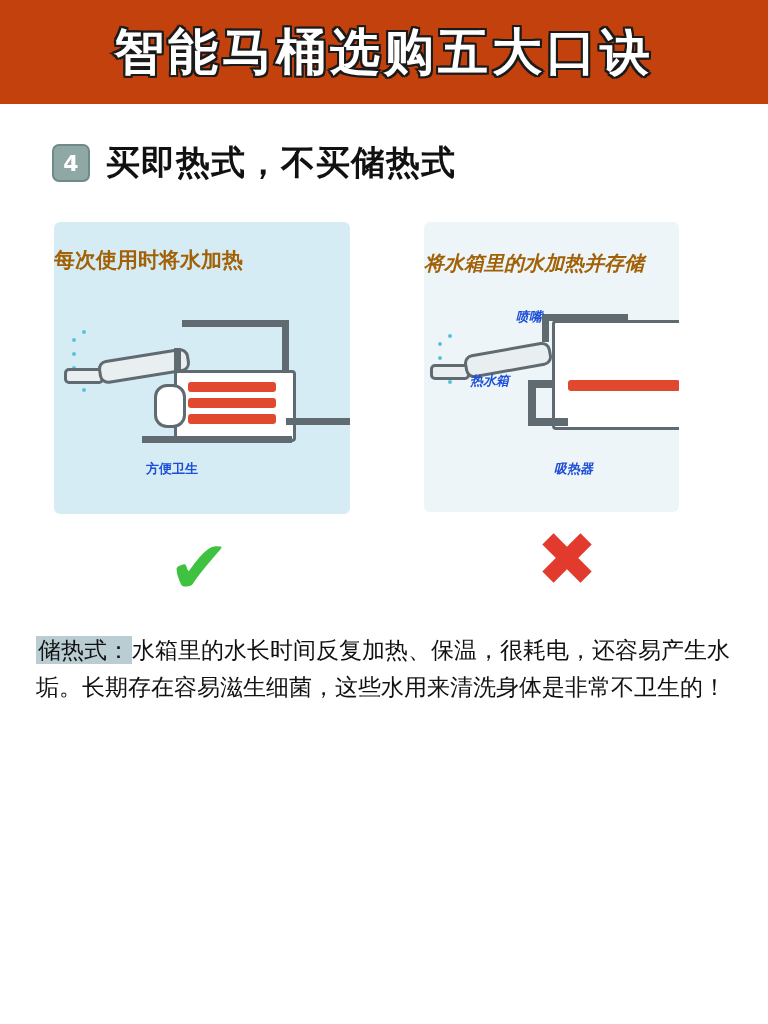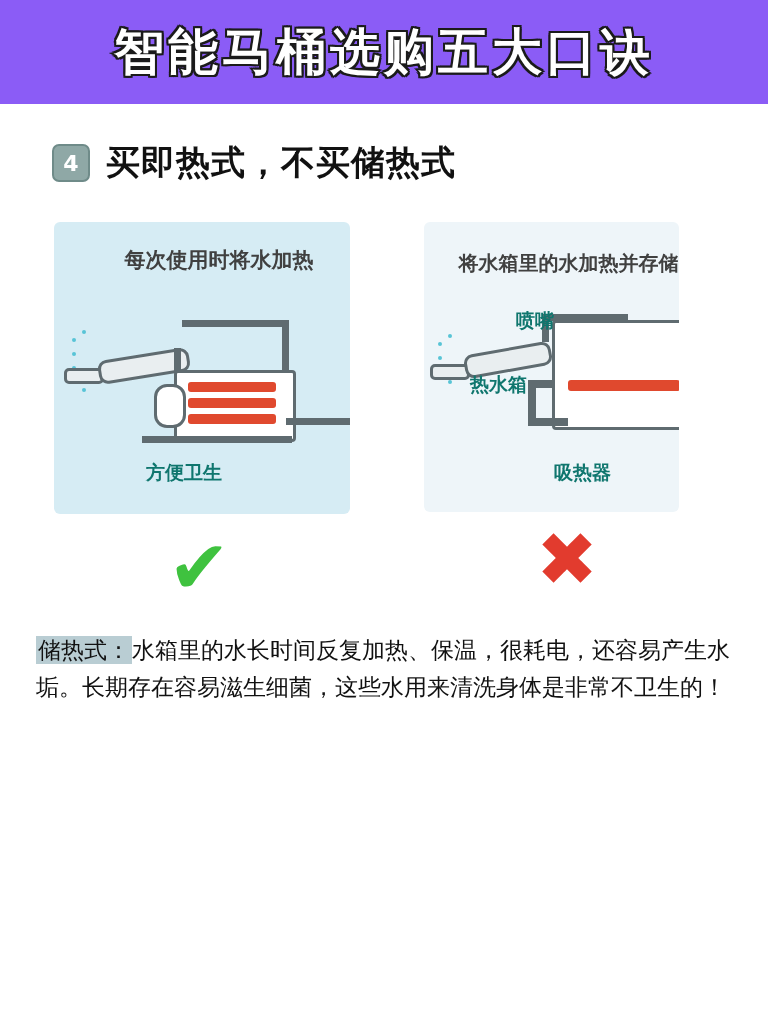--- a/index.html
+++ b/index.html
@@ -18,21 +18,21 @@
     width: 768px;
     height: 1024px;
     background: #ffffff;
   }
 
   
   .banner {
     position: relative;
     width: 768px;
     height: 104px;
-    background: #8b5cf6;
+    background: #c2410c;
     display: flex;
     align-items: center;
     justify-content: center;
   }
   .banner-title {
     font-family: "DejaVu Sans", sans-serif;
     font-size: 50px;
     font-weight: bold;
     letter-spacing: 4px;
     color: #ffffff;
@@ -92,39 +92,39 @@
     left: 54px;
     width: 296px;
     height: 292px;
     background: #d6ecf4;
   }
   .fig-right {
     left: 424px;
     width: 255px;
     height: 290px;
     background: #eef5f9;
+    font-style: italic;
   }
   .fig-caption {
     position: absolute;
     width: 100%;
-    text-align: center;
-    font-family: "DejaVu Sans", sans-serif;
-    font-weight: bold;
-    color: #404040;
-    margin-left: 17px;
+    text-align: left;
+    font-family: "DejaVu Sans", sans-serif;
+    font-weight: bold;
+    color: #a16207;
   }
   .fig-left .fig-caption-top { top: 24px; font-size: 21px; }
   .fig-right .fig-caption-top { top: 28px; font-size: 20px; }
 
   .fig-label {
     position: absolute;
     font-family: "DejaVu Sans", sans-serif;
     font-weight: bold;
-    color: #0f766e;
-    font-size: 19px;
+    color: #1d4ed8;
+    font-size: 13px;
     white-space: nowrap;
   }
 
   
   .marks {
     position: relative;
     height: 110px;
   }
   .mark {
     position: absolute;

